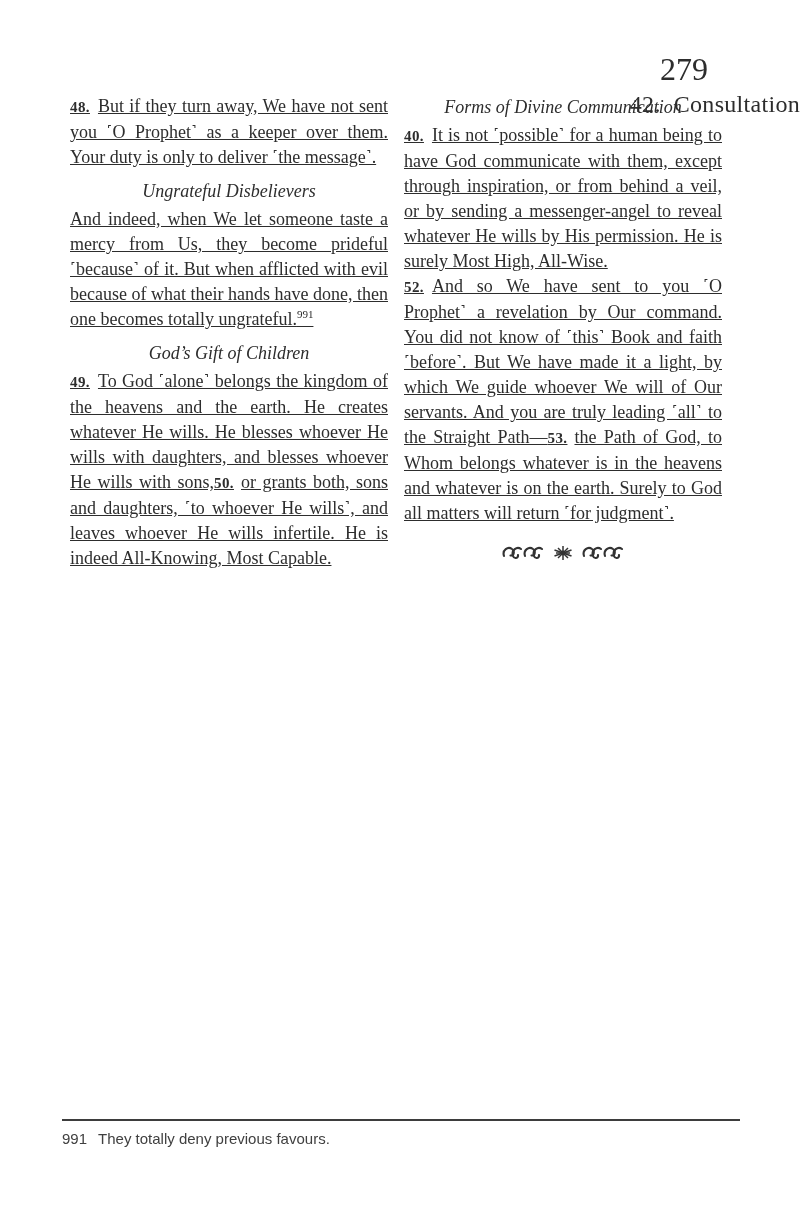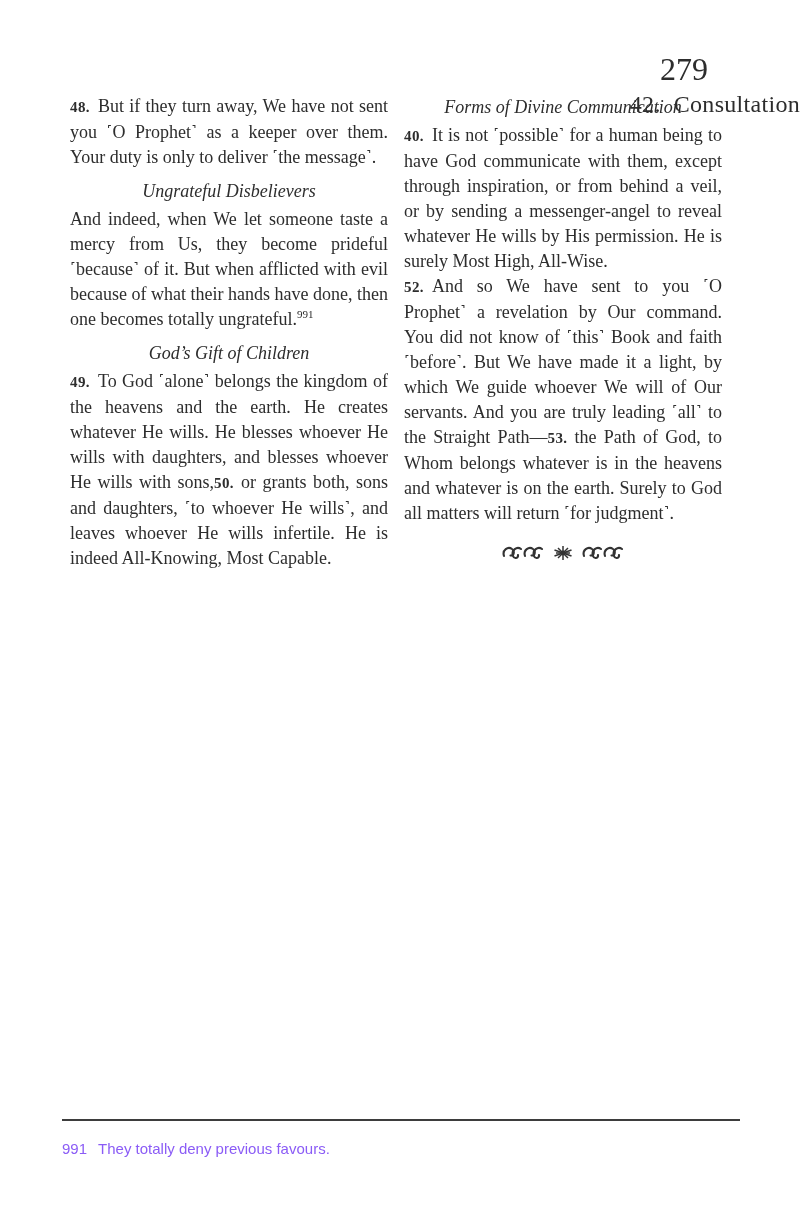--- a/index.html
+++ b/index.html
@@ -46,21 +46,21 @@
     position: absolute;
     top: 94px;
     width: 318px;
     font-size: 18px;
     line-height: 25px;
     text-align: justify;
   }
   .col-left  { left: 70px; }
   .col-right { left: 404px; }
 
-  .body-para { margin: 0; }
+  .body-para { margin: 0; text-decoration: underline; }
 
   .section-heading {
     font-style: italic;
     text-align: center;
     font-size: 18px;
     margin: 9px 0 3px 0;
   }
   .col .section-heading:first-child { margin-top: 1px; }
 
   .vnum {
@@ -85,25 +85,25 @@
   }
   .ornament-wrap svg { display: inline-block; vertical-align: middle; }
 
   
   .footnote-block {
     position: absolute;
     left: 62px;
     top: 1119px;
     width: 678px;
     border-top: 2px solid #3d3d3d;
-    padding-top: 18px;
+    padding-top: 8px;
     font-family: "Liberation Sans", sans-serif;
     font-size: 15px;
     line-height: 19px;
-    color: #8b5cf6;
+    color: #404040;
     text-align: left;
   }
   .footnote-number { margin-right: 11px; }
 </style>
 </head>
 <body>
 
 <div class="page">
 
   <div class="page-header">

